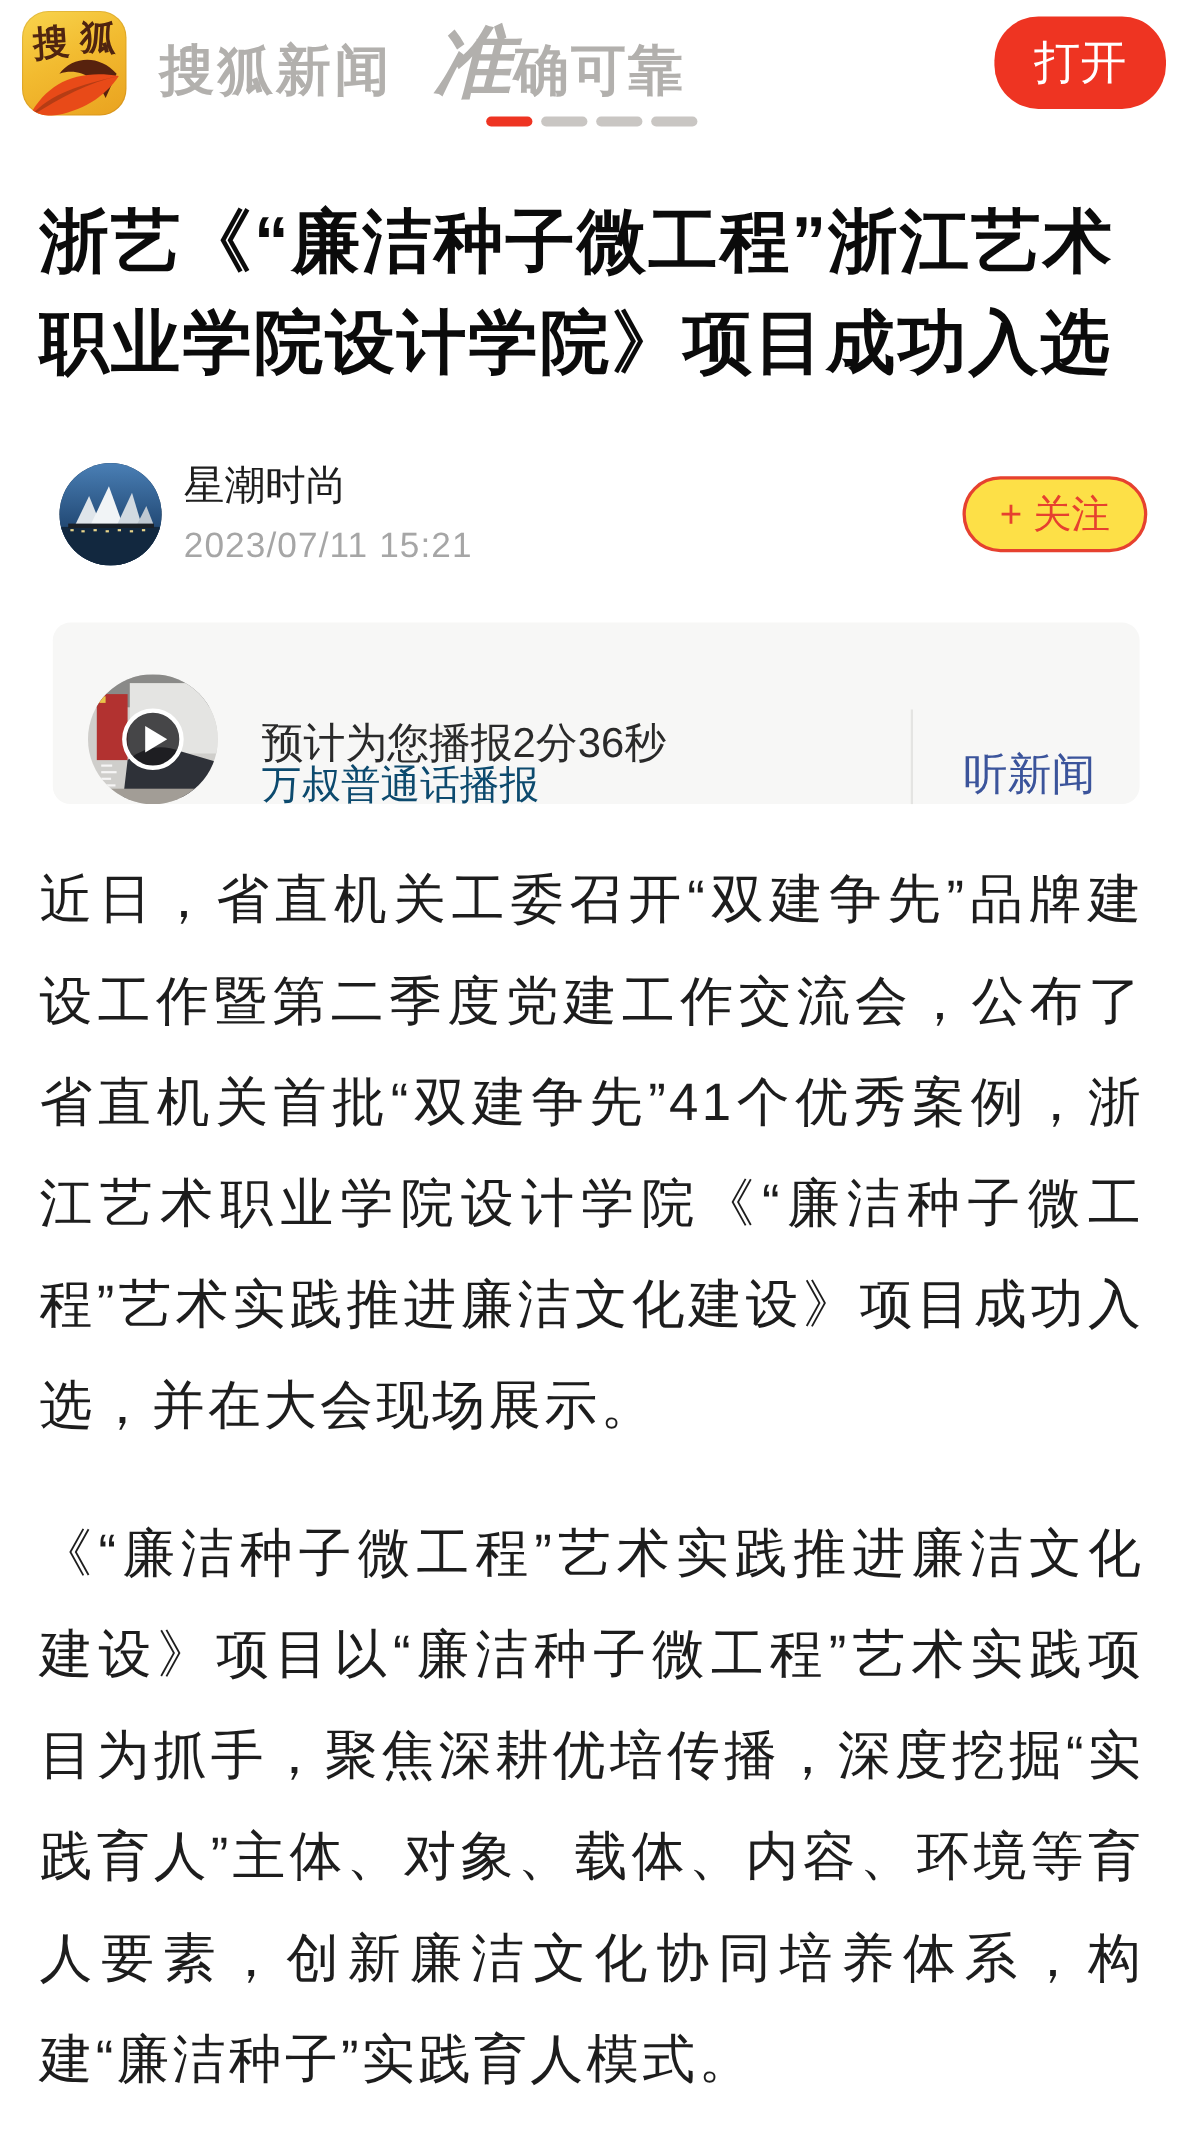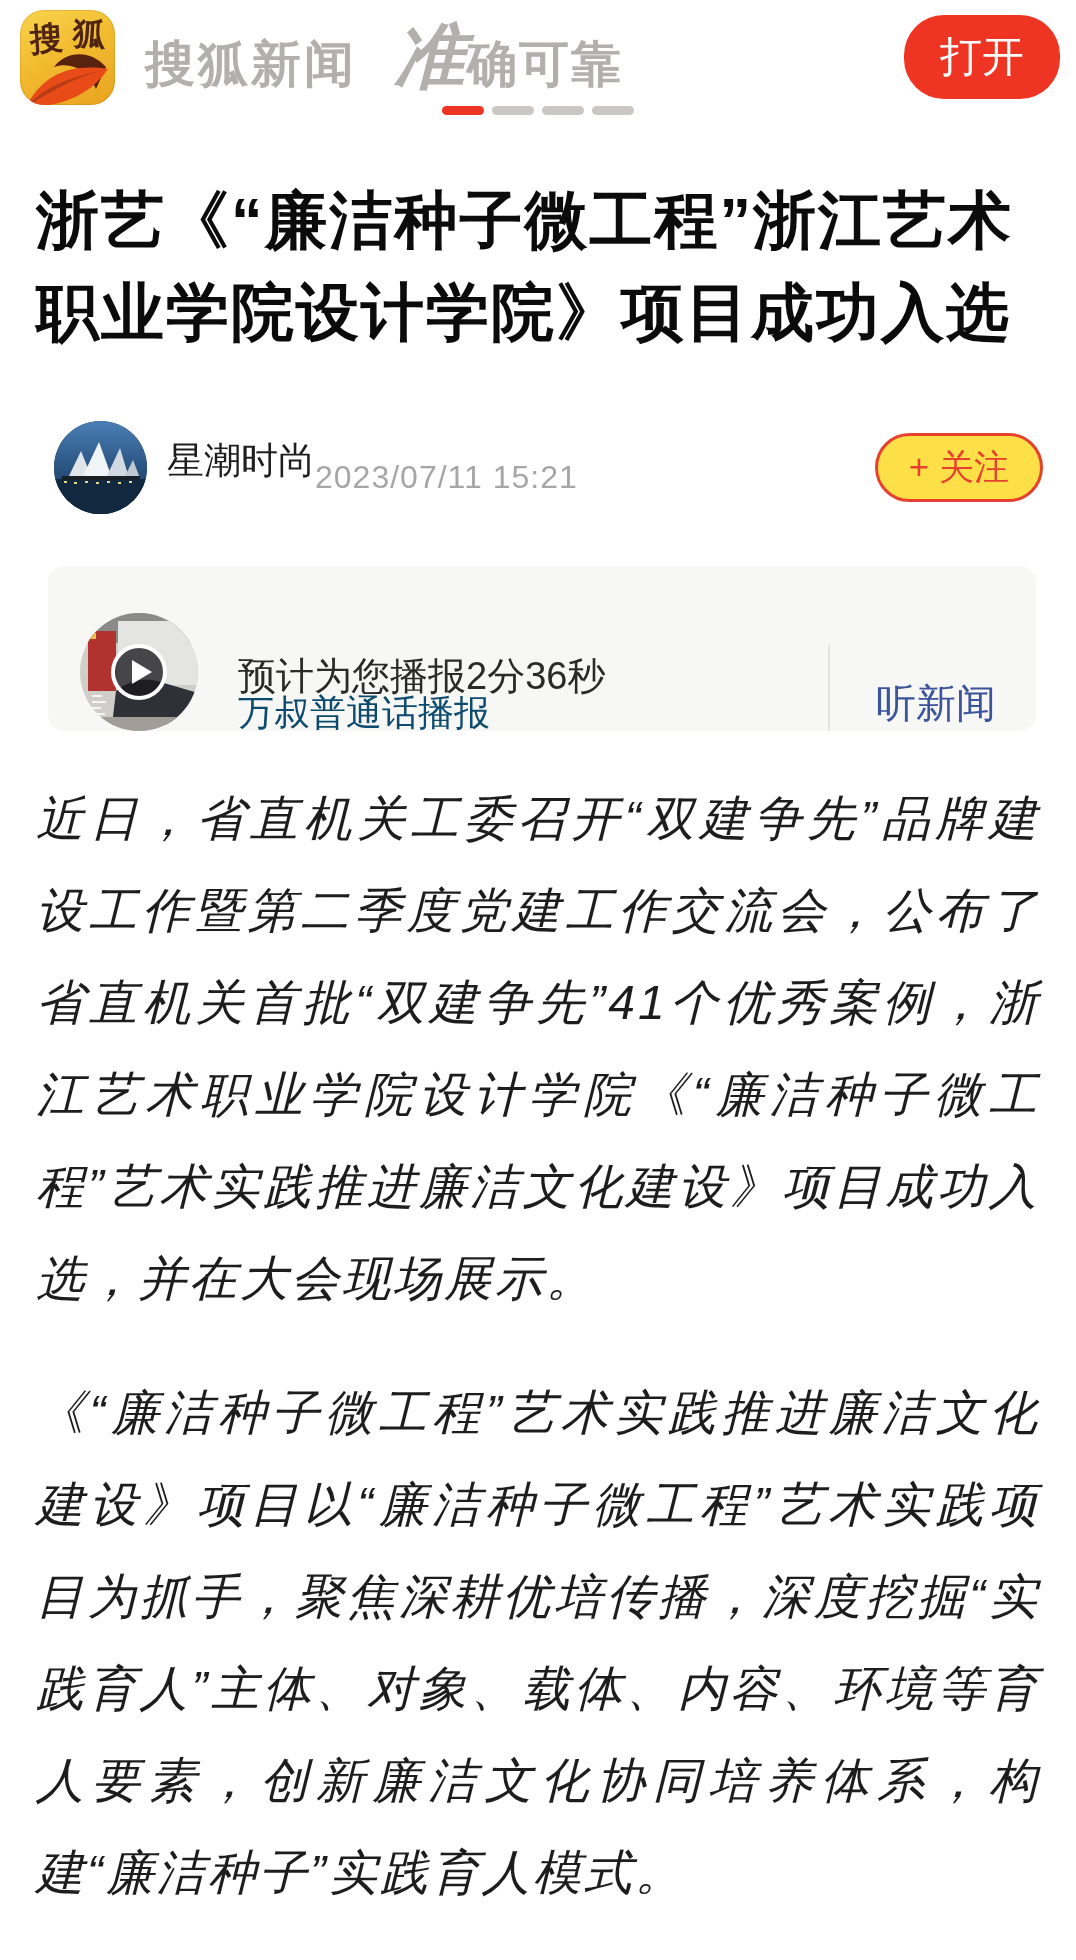--- a/index.html
+++ b/index.html
@@ -47,21 +47,21 @@
   .dot{width:42px;height:9px;border-radius:5px;background:var(--dot-inactive);}
   .dot.active{background:var(--accent-red);}
   
   .article-title{
     margin:56px 36px 0 36px;color:var(--title-color);
     font-size:63px;font-weight:700;line-height:92px;letter-spacing:2px;
   }
   
   .author-row{display:flex;align-items:center;margin:62px 33px 0 54px;height:94px;}
   .avatar{width:93px;height:93px;border-radius:50%;overflow:hidden;flex-shrink:0;cursor:pointer;background:#16324f;}
-  .author-meta{margin-left:20px;display:flex;flex-direction:row;justify-content:center;}
+  .author-meta{margin-left:20px;display:flex;flex-direction:column;justify-content:center;}
   .author-name{font-size:37px;color:#1e1e1e;line-height:1;cursor:pointer;}
   .pub-date{font-size:32px;color:var(--date-gray);line-height:1;margin-top:19px;letter-spacing:1px;}
   .follow-btn{
     margin-left:auto;height:69px;padding:0 31px;border-radius:36px;background:#fde047;
     border:3px solid var(--follow-red);color:var(--follow-red);font-size:35px;
     display:flex;align-items:center;cursor:pointer;font-family:"Liberation Sans", sans-serif;white-space:nowrap;
   }
   
   .audio-card{
     margin:52px 40px 0 48px;height:165px;border-radius:16px;background:var(--audio-card-bg);
@@ -74,21 +74,21 @@
     width:56px;height:56px;border-radius:50%;background:rgba(25,25,28,.78);
     border:4px solid #ffffff;display:flex;align-items:center;justify-content:center;
   }
   .play-tri{width:0;height:0;border-left:20px solid #ffffff;border-top:12px solid transparent;border-bottom:12px solid transparent;margin-left:6px;}
   .audio-texts{margin-left:40px;flex:1;min-width:0;}
   .audio-line1{font-size:38px;color:#2a2a2a;line-height:1;}
   .audio-line2{font-size:36px;color:#0c4a6e;line-height:1;}
   .audio-divider{width:2px;height:86px;background:#e4e4e2;flex-shrink:0;}
   .listen-btn{margin-left:46px;margin-right:4px;font-size:40px;color:var(--listen-blue);cursor:pointer;white-space:nowrap;}
   
-  .article-body{margin:42px 36px 0 36px;color:var(--body-color);font-style:italic;}
+  .article-body{margin:42px 36px 0 36px;color:var(--body-color);}
   .article-body p{
     margin:0 0 42px 0;font-size:48px;line-height:92px;letter-spacing:3px;
     text-align:justify;
   }
 </style>
 </head>
 <body>
 
 <div class="header">
   <div class="app-logo">

